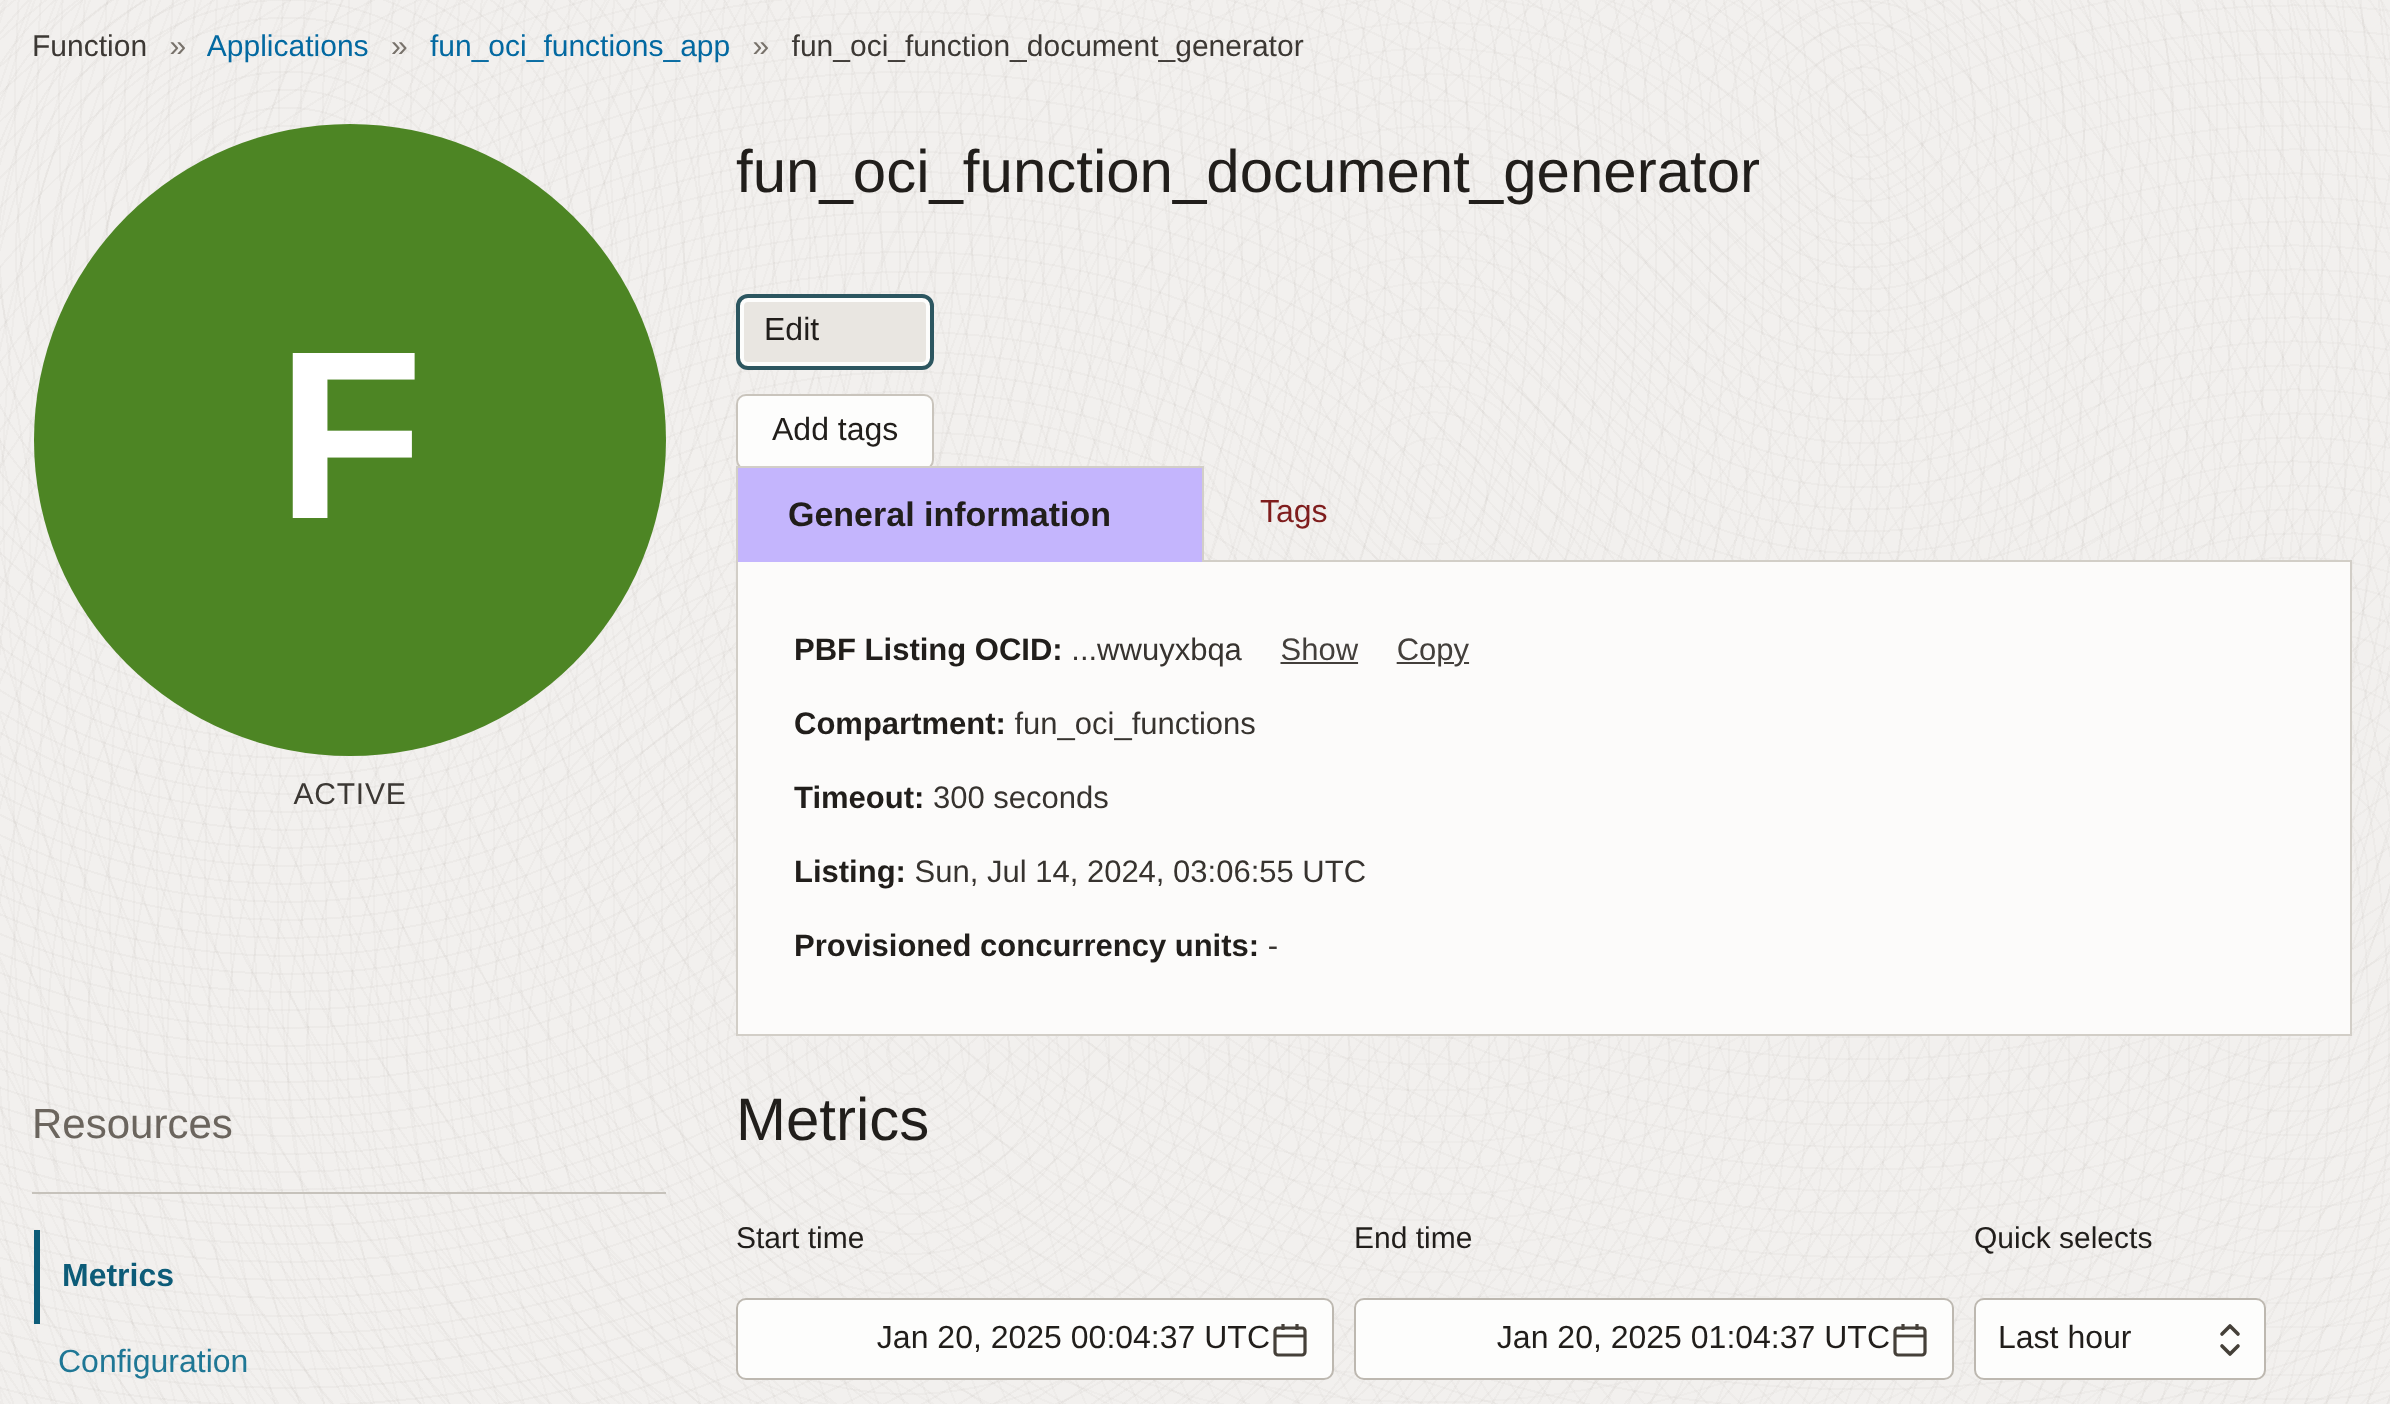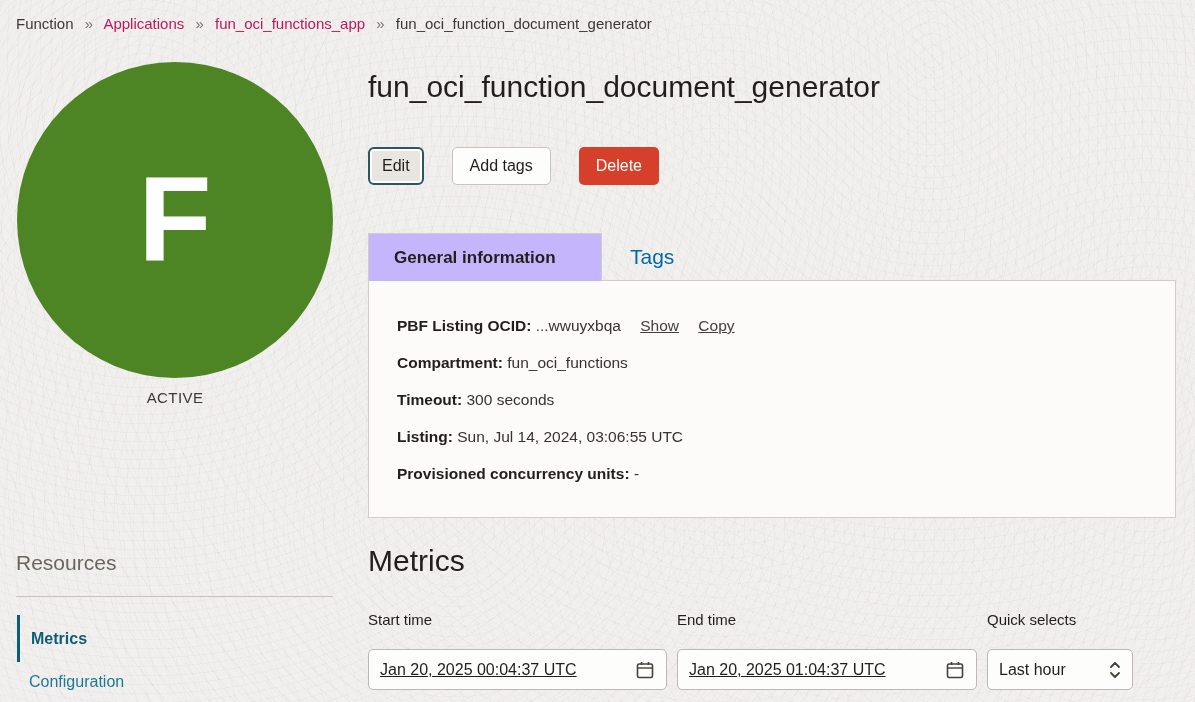--- a/index.html
+++ b/index.html
@@ -21,48 +21,48 @@
       repeating-radial-gradient(circle at 96% 62%, rgba(120,110,100,0.035) 0 1px, transparent 1px 12px),
       repeating-radial-gradient(circle at 60% 35%, rgba(120,110,100,0.03) 0 1px, transparent 1px 13px);
     pointer-events: none;
     z-index: 0;
   }
   .abs { position: absolute; z-index: 1; }
 
   
   .breadcrumb { left: 16px; top: 15px; font-size: 15px; color: #3c3834; white-space: nowrap; }
   .breadcrumb .sep { color: #78726b; margin: 0 7px; }
-  .breadcrumb .crumb-link { color: #be185d; text-decoration: none; cursor: pointer; }
+  .breadcrumb .crumb-link { color: #0369a1; text-decoration: none; cursor: pointer; }
 
   
   .avatar { left: 17px; top: 62px; width: 316px; height: 316px; border-radius: 50%;
             background: #4d8524; display: flex; align-items: center; justify-content: center; }
   .avatar .letter { color: #ffffff; font-size: 120px; font-weight: bold; line-height: 1;
                     transform: translateY(-2px); }
   .status { left: 17px; top: 389px; width: 316px; text-align: center;
             font-size: 15px; color: #3c3834; letter-spacing: 0.4px; }
 
   
   .page-title { left: 368px; top: 70px; font-size: 30px; color: #211e1b; }
-  .actions { left: 368px; top: 147px; display: flex; gap: 28px; }
+  .actions { left: 368px; top: 147px; display: flex; gap: 12px; flex-direction: column; }
   .btn { height: 38px; display: inline-flex; align-items: center; font-size: 16px;
          border-radius: 5px; box-sizing: border-box; cursor: pointer;
          font-family: "Liberation Sans", "DejaVu Sans", sans-serif; }
   .btn-edit { background: #e9e6e1; color: #211e1b; padding: 0 12px;
               border: 2px solid #2c5660; box-shadow: inset 0 0 0 2px #fdfdfc; border-radius: 6px; }
   .btn-add { background: #fdfdfc; color: #211e1b; padding: 0 17px; border: 1px solid #c9c4bc; }
   .btn-delete { background: #d6402b; color: #ffffff; padding: 0 17px; border: none; }
 
   
   .tab-active { left: 368px; top: 233px; width: 234px; height: 48px; box-sizing: border-box;
                 background: #c4b5fd; border: 1px solid #d2cec7; border-bottom: none;
                 display: flex; align-items: center; padding-left: 25px;
                 font-size: 17px; font-weight: 600; color: #211e1b; z-index: 3; cursor: pointer; }
   .tab-tags { left: 602px; top: 233px; height: 47px; display: flex; align-items: center;
-              padding: 0 28px; font-size: 21px; color: #0369a1; z-index: 2; cursor: pointer; }
+              padding: 0 28px; font-size: 16px; color: #7f1d1d; z-index: 2; cursor: pointer; }
   .panel { left: 368px; top: 280px; width: 808px; height: 238px; box-sizing: border-box;
            background: #fcfbfa; border: 1px solid #d2cec7; z-index: 2;
            padding: 36px 0 0 28px; }
   .info-row { font-size: 15.5px; line-height: 18px; margin-bottom: 19px; color: #37332f; }
   .info-row b { color: #211e1b; }
   .info-link { color: #433f3b; text-decoration: underline; margin-left: 15px; cursor: pointer; }
 
   
   .resources-heading { left: 16px; top: 551px; font-size: 21px; color: #6b655e; }
   .side-divider { left: 16px; top: 596px; width: 317px; height: 1px; background: #c6c2bb; }
@@ -74,21 +74,21 @@
   
   .metrics-heading { left: 368px; top: 544px; font-size: 30px; color: #211e1b; }
   .form-group { display: flex; flex-direction: column; }
   .g-start { left: 368px; top: 611px; width: 299px; }
   .g-end   { left: 677px; top: 611px; width: 300px; }
   .g-quick { left: 987px; top: 611px; width: 146px; }
   .form-label { font-size: 15px; color: #211e1b; height: 18px; margin-bottom: 20px; }
   .input-box { height: 41px; background: #fdfdfc; border: 1px solid #bdb8b0; border-radius: 5px;
                box-sizing: border-box; display: flex; align-items: center; padding: 0 11px;
                font-size: 16px; color: #211e1b; cursor: pointer; }
-  .input-box .date-text { flex: 1; text-align: left; text-decoration: underline; }
+  .input-box .date-text { flex: 1; text-align: right; }
   .select-box { justify-content: space-between; }
   .icon { display: inline-flex; align-items: center; }
 </style>
 </head>
 <body>
 
 <div class="abs breadcrumb">
   <span>Function</span>
   <span class="sep">»</span>
   <a class="crumb-link">Applications</a>

